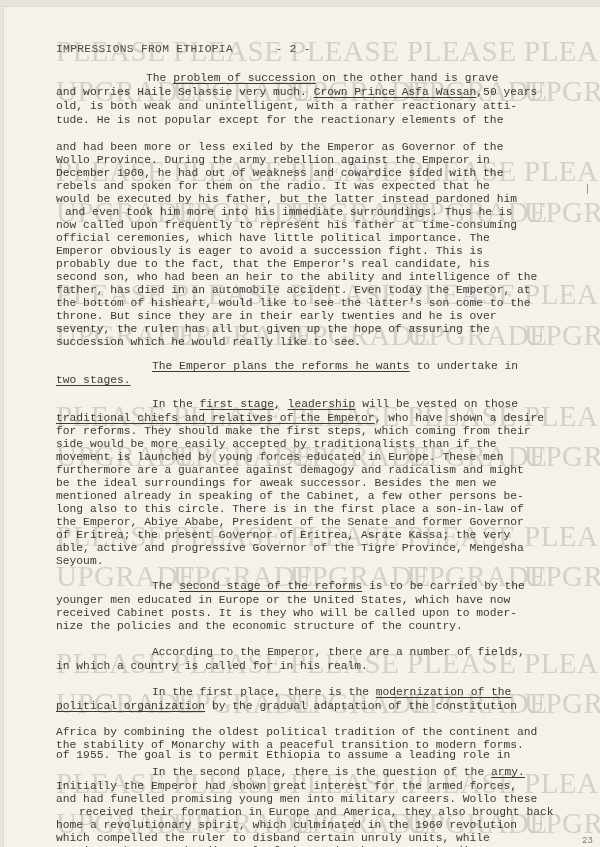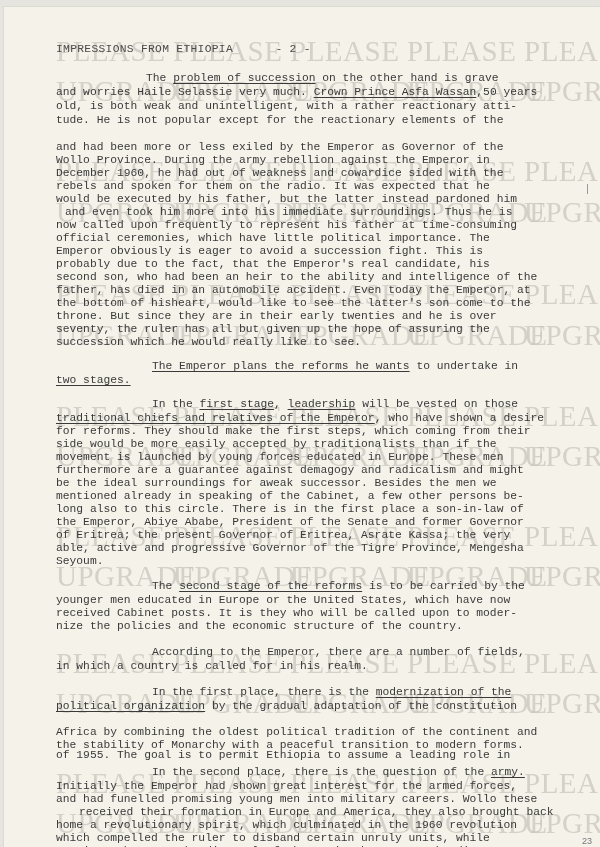--- a/index.html
+++ b/index.html
@@ -31,21 +31,21 @@
     color: #3a3a3a;
   }
   .line {
     position: absolute; left: 52px; white-space: pre;
     line-height: 14px;
   }
   .header { left: 52px; top: 35px; letter-spacing: 0.3px; color: #4a4a4a; }
   u { text-decoration: underline; text-underline-offset: 2px; }
   .pagenum {
     position: absolute; left: 578px; top: 829px;
-    font-family: Liberation Sans, sans-serif;
+    font-family: Liberation Mono, monospace;
     font-size: 9px; color: #777;
   }
   .margin-mark {
     position: absolute; left: 583px; top: 177px; width: 1px; height: 10px;
     background: #999;
   }
 </style>
 </head>
 <body>
 

